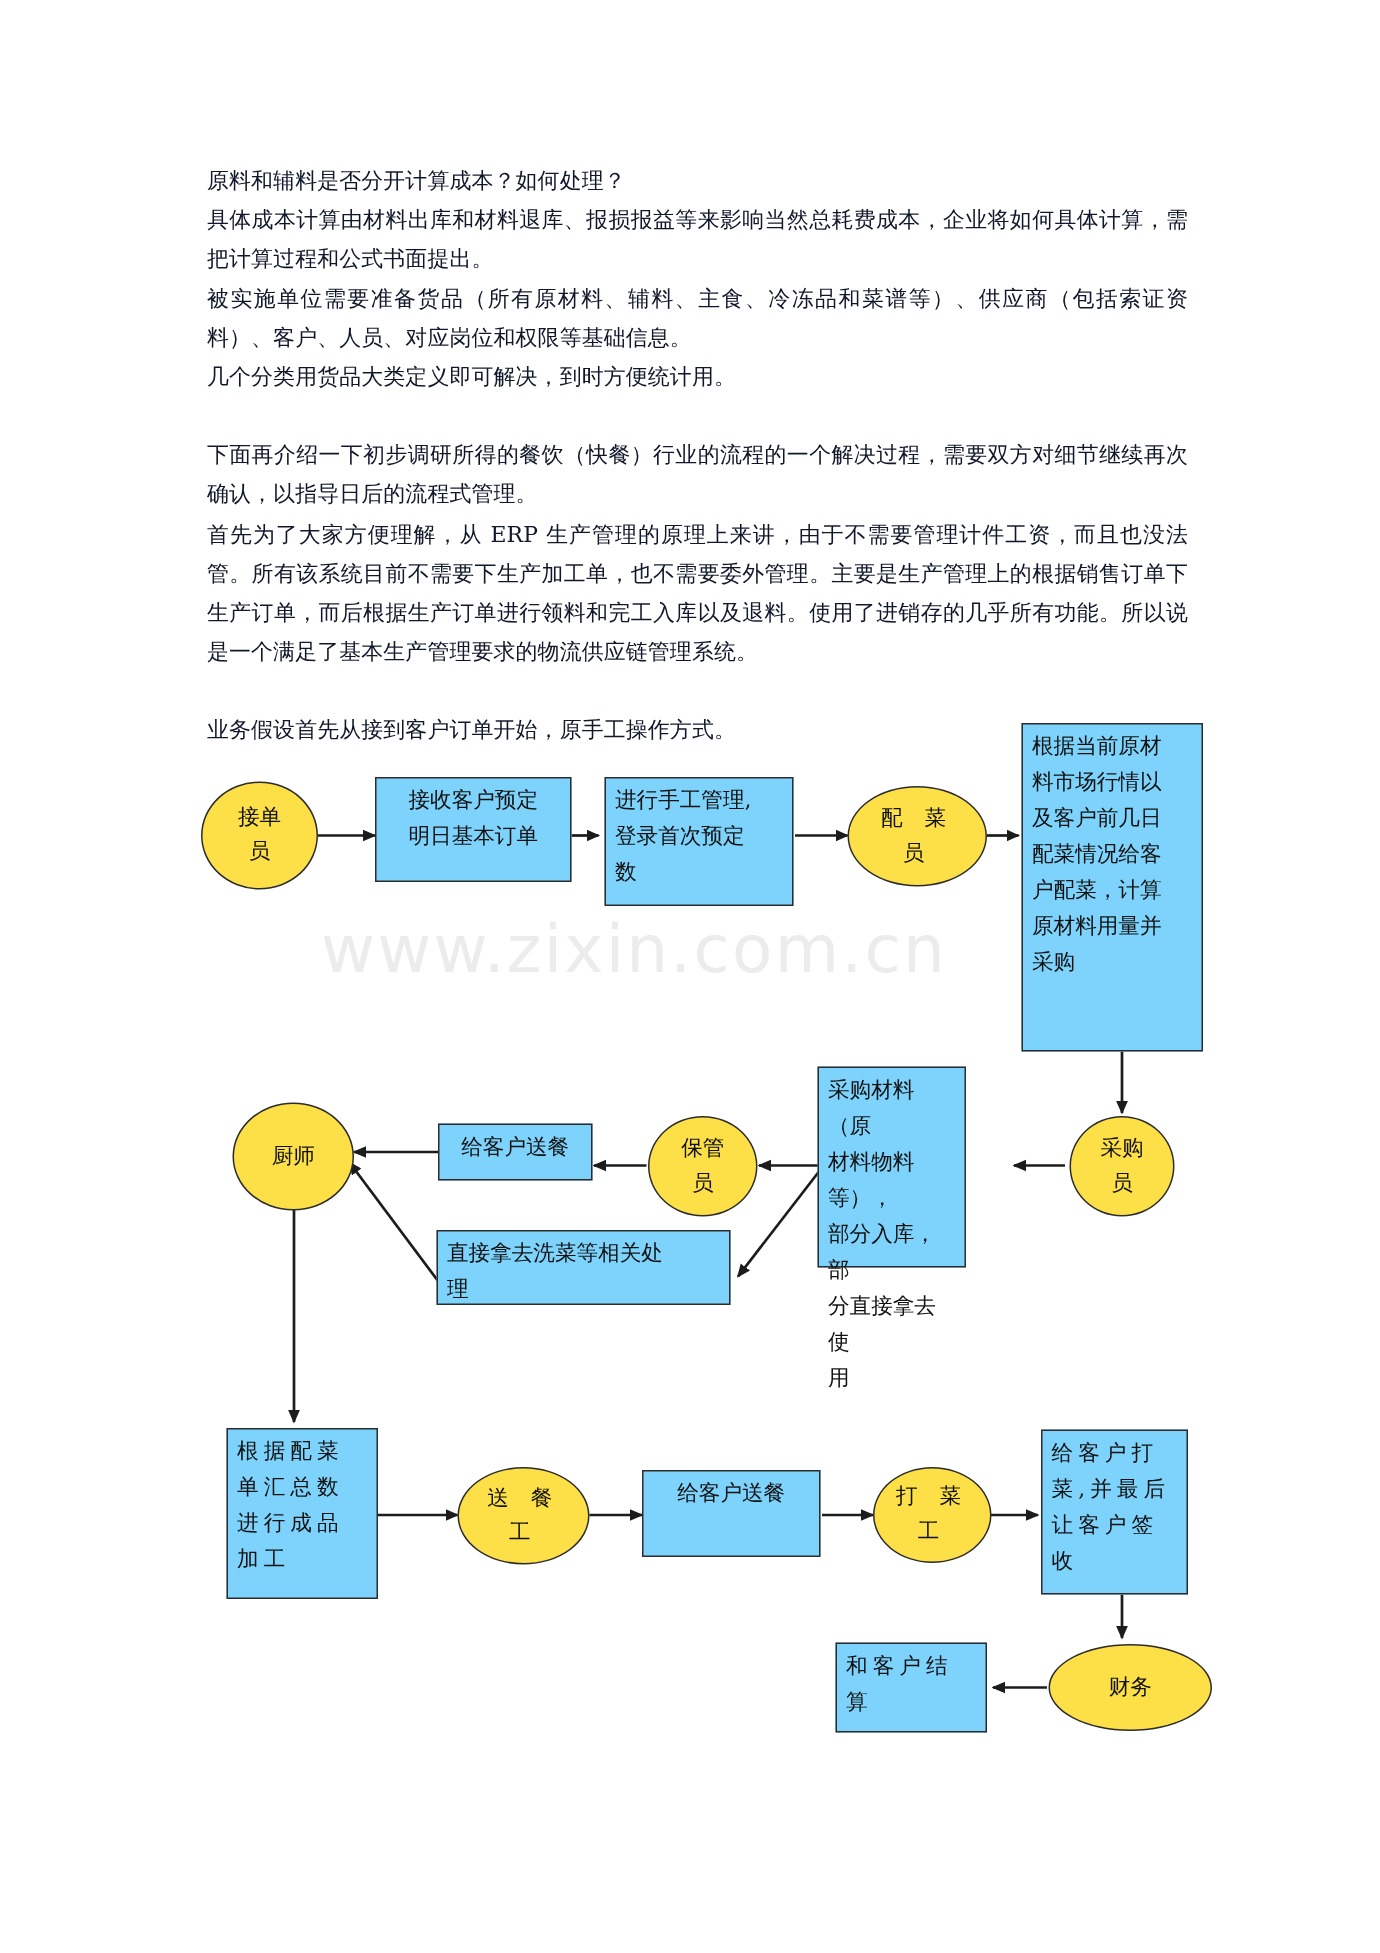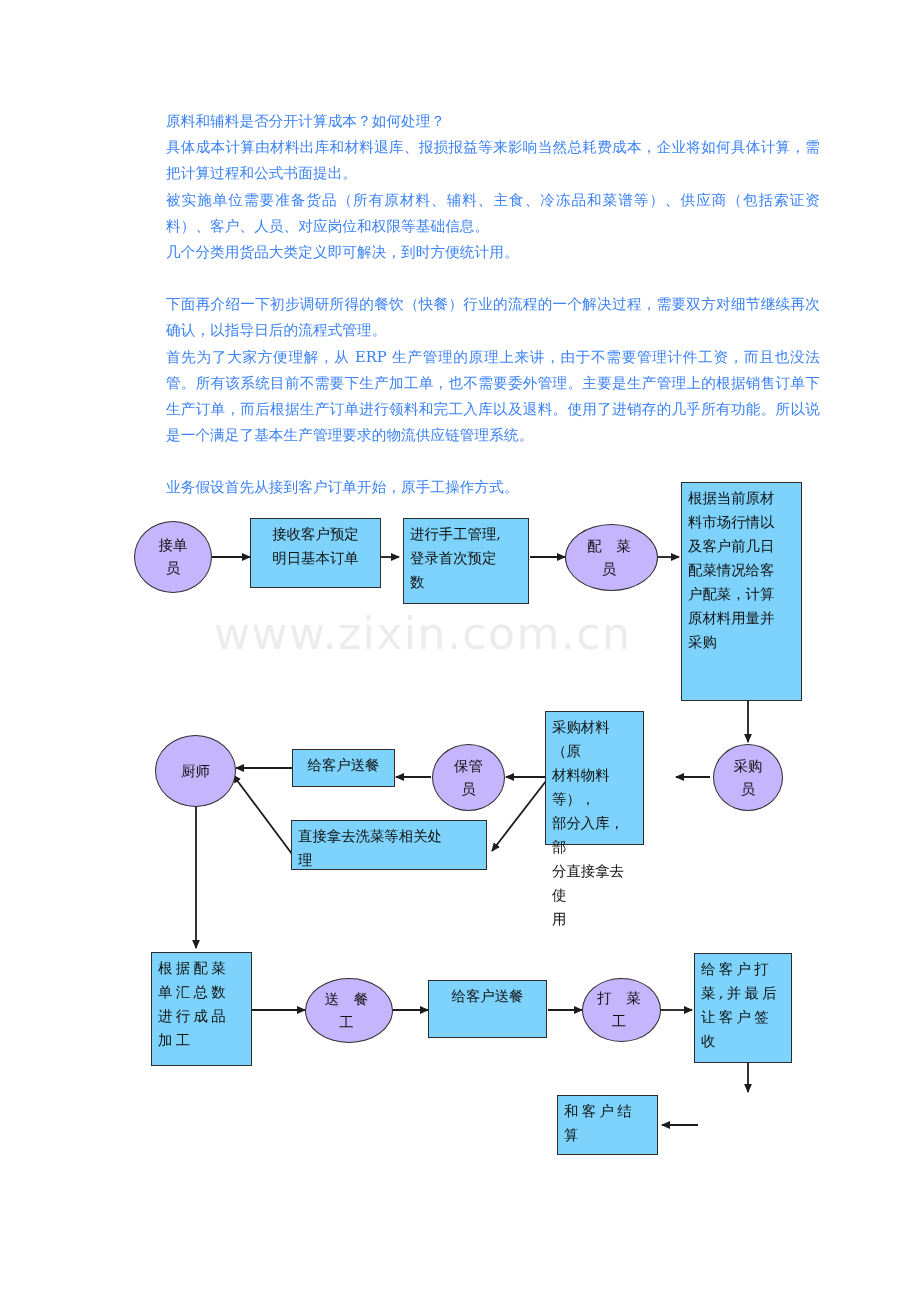--- a/index.html
+++ b/index.html
@@ -20,24 +20,23 @@
 
   
   .doc-text {
     position: absolute;
     left: 138px;
     top: 108px;
     width: 654px;
     font-family: "DejaVu Serif", "Liberation Serif", serif;
     font-size: 14.6px;
     line-height: 26.2px;
-    color: #3b82f6;
+    color: #0f172a;
     text-align: justify;
     letter-spacing: 0.1px;
-    margin-left: 28px;
   }
   .doc-text p {
     margin: 0;
   }
   .doc-text p.gap {
     margin-top: 26px;
   }
 
   
   .watermark {
@@ -76,21 +75,21 @@
     font-size: 14.4px;
     line-height: 24px;
     padding: 3px 6px;
     justify-content: flex-start;
     align-items: flex-start;
   }
   .rect .inner { width: 100%; text-align: left; }
   .rect.center .inner { text-align: center; }
   .ellipse {
     border: 1.4px solid #2c2c2c;
-    background: #c4b5fd;
+    background: #fde047;
     border-radius: 50%;
     font-size: 14.4px;
     line-height: 23px;
   }
   .ellipse .inner { width: 100%; text-align: center; }
   .sp { letter-spacing: 5px; }
   .wide { letter-spacing: 3.4px; }
 </style>
 </head>
 <body>
@@ -200,18 +199,21 @@
   </div>
 
   <div class="node ellipse sp" style="left:582px; top:978px; width:79px; height:64px;">
     <div class="inner">打 菜<br>工</div>
   </div>
 
   <div class="node rect wide" style="left:694px; top:953px; width:98px; height:110px;">
     <div class="inner">给客户打<br>菜,并最后<br>让客户签<br>收</div>
   </div>
 
+  <div class="node ellipse" style="left:699px; top:1096px; width:109px; height:58px;">
+    <div class="inner">财务</div>
+  </div>
 
   <div class="node rect wide" style="left:557px; top:1095px; width:101px; height:60px;">
     <div class="inner">和客户结<br>算</div>
   </div>
 
 </div>
 
 </body></html>

